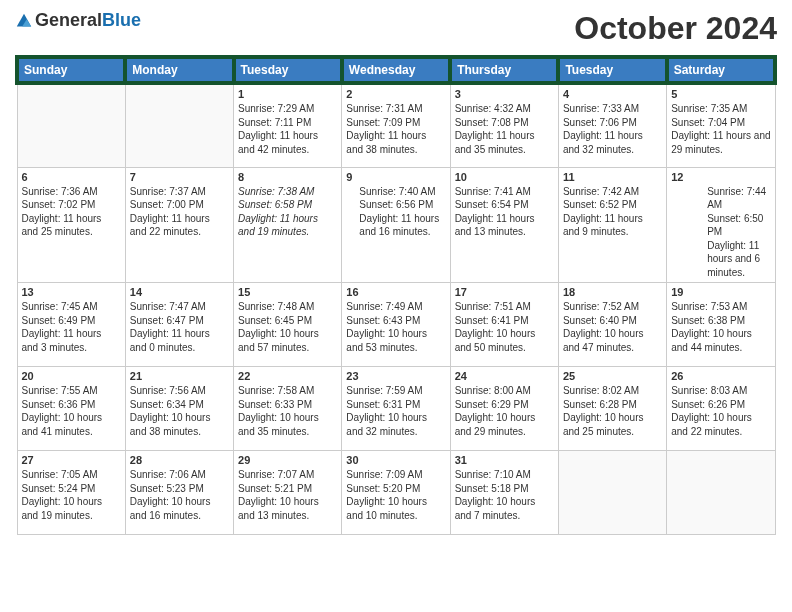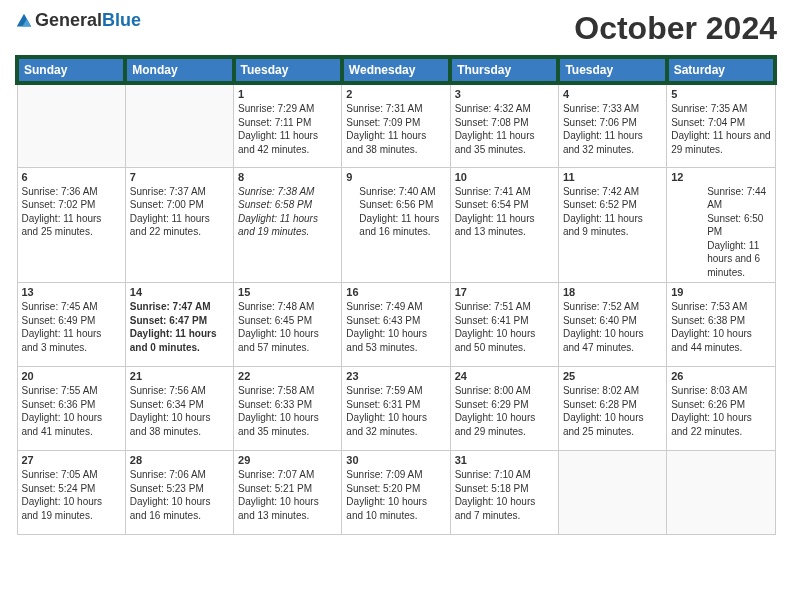--- a/index.html
+++ b/index.html
@@ -199,21 +199,21 @@
         </tr>
         <tr>
           <td>
             <div class="day-number">13</div>
             <div class="day-info" style="white-space: pre-line;">Sunrise: 7:45 AM
 Sunset: 6:49 PM
 Daylight: 11 hours and 3 minutes.</div>
           </td>
           <td>
             <div class="day-number">14</div>
-            <div class="day-info" style="white-space: pre-line; font-weight: bold;">Sunrise: 7:47 AM
+            <div class="day-info" style="white-space: pre-line;">Sunrise: 7:47 AM
 Sunset: 6:47 PM
 Daylight: 11 hours and 0 minutes.</div>
           </td>
           <td>
             <div class="day-number">15</div>
             <div class="day-info" style="white-space: pre-line;">Sunrise: 7:48 AM
 Sunset: 6:45 PM
 Daylight: 10 hours and 57 minutes.</div>
           </td>
           <td>

